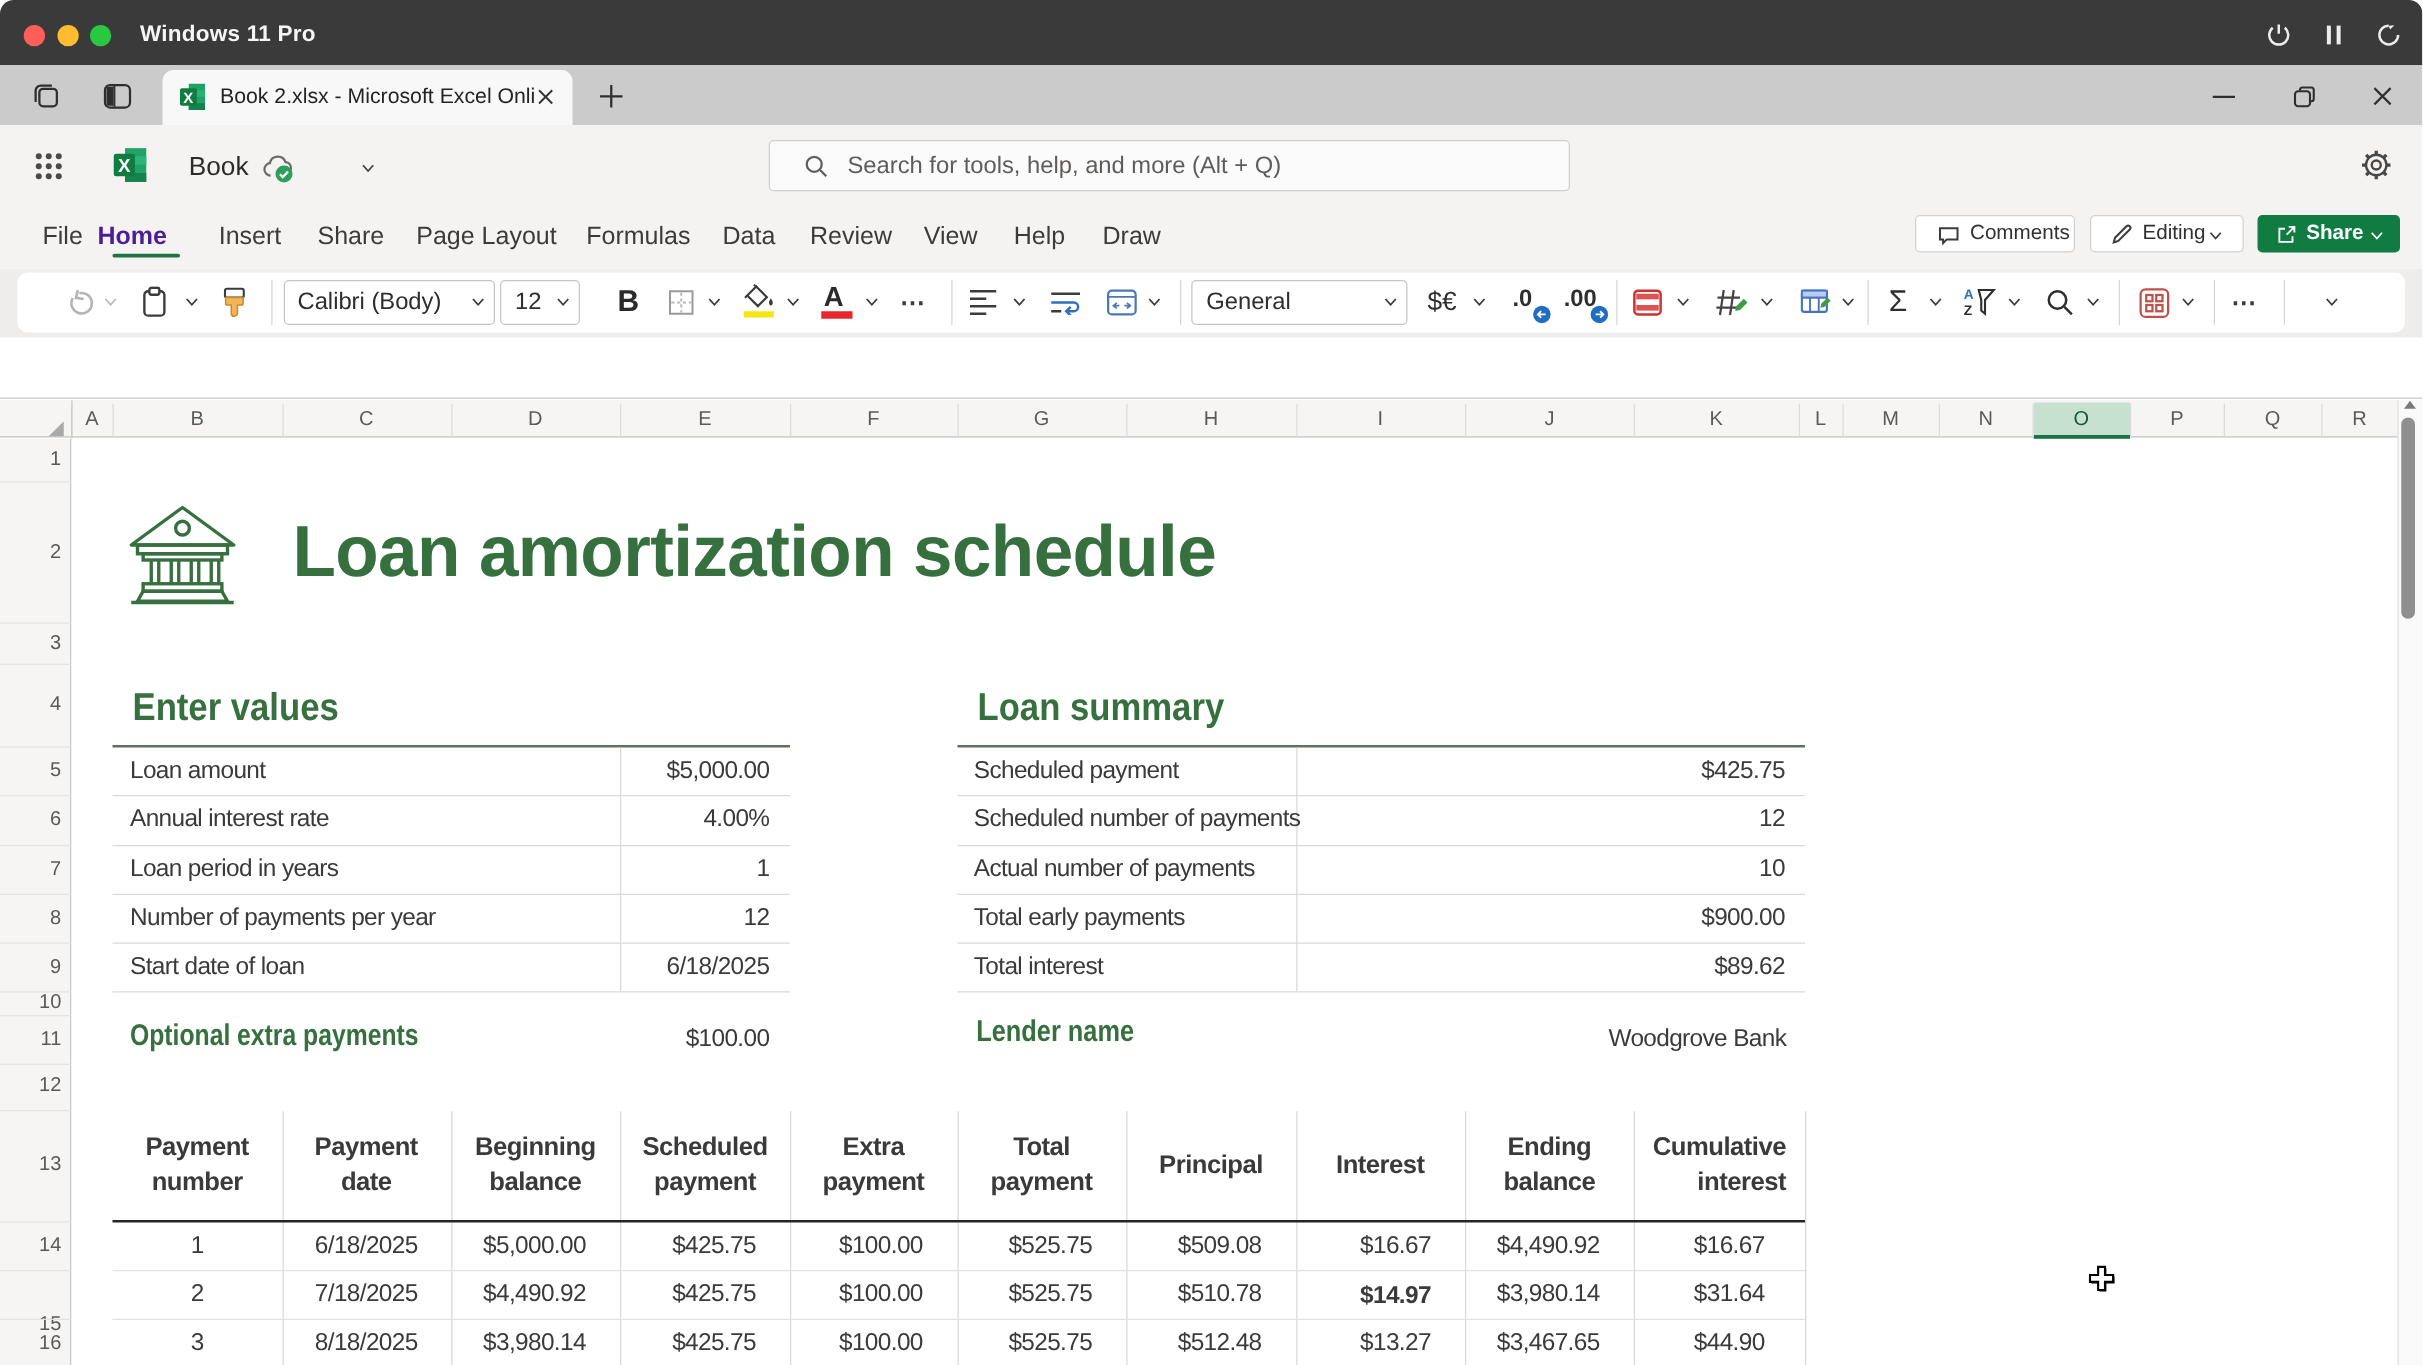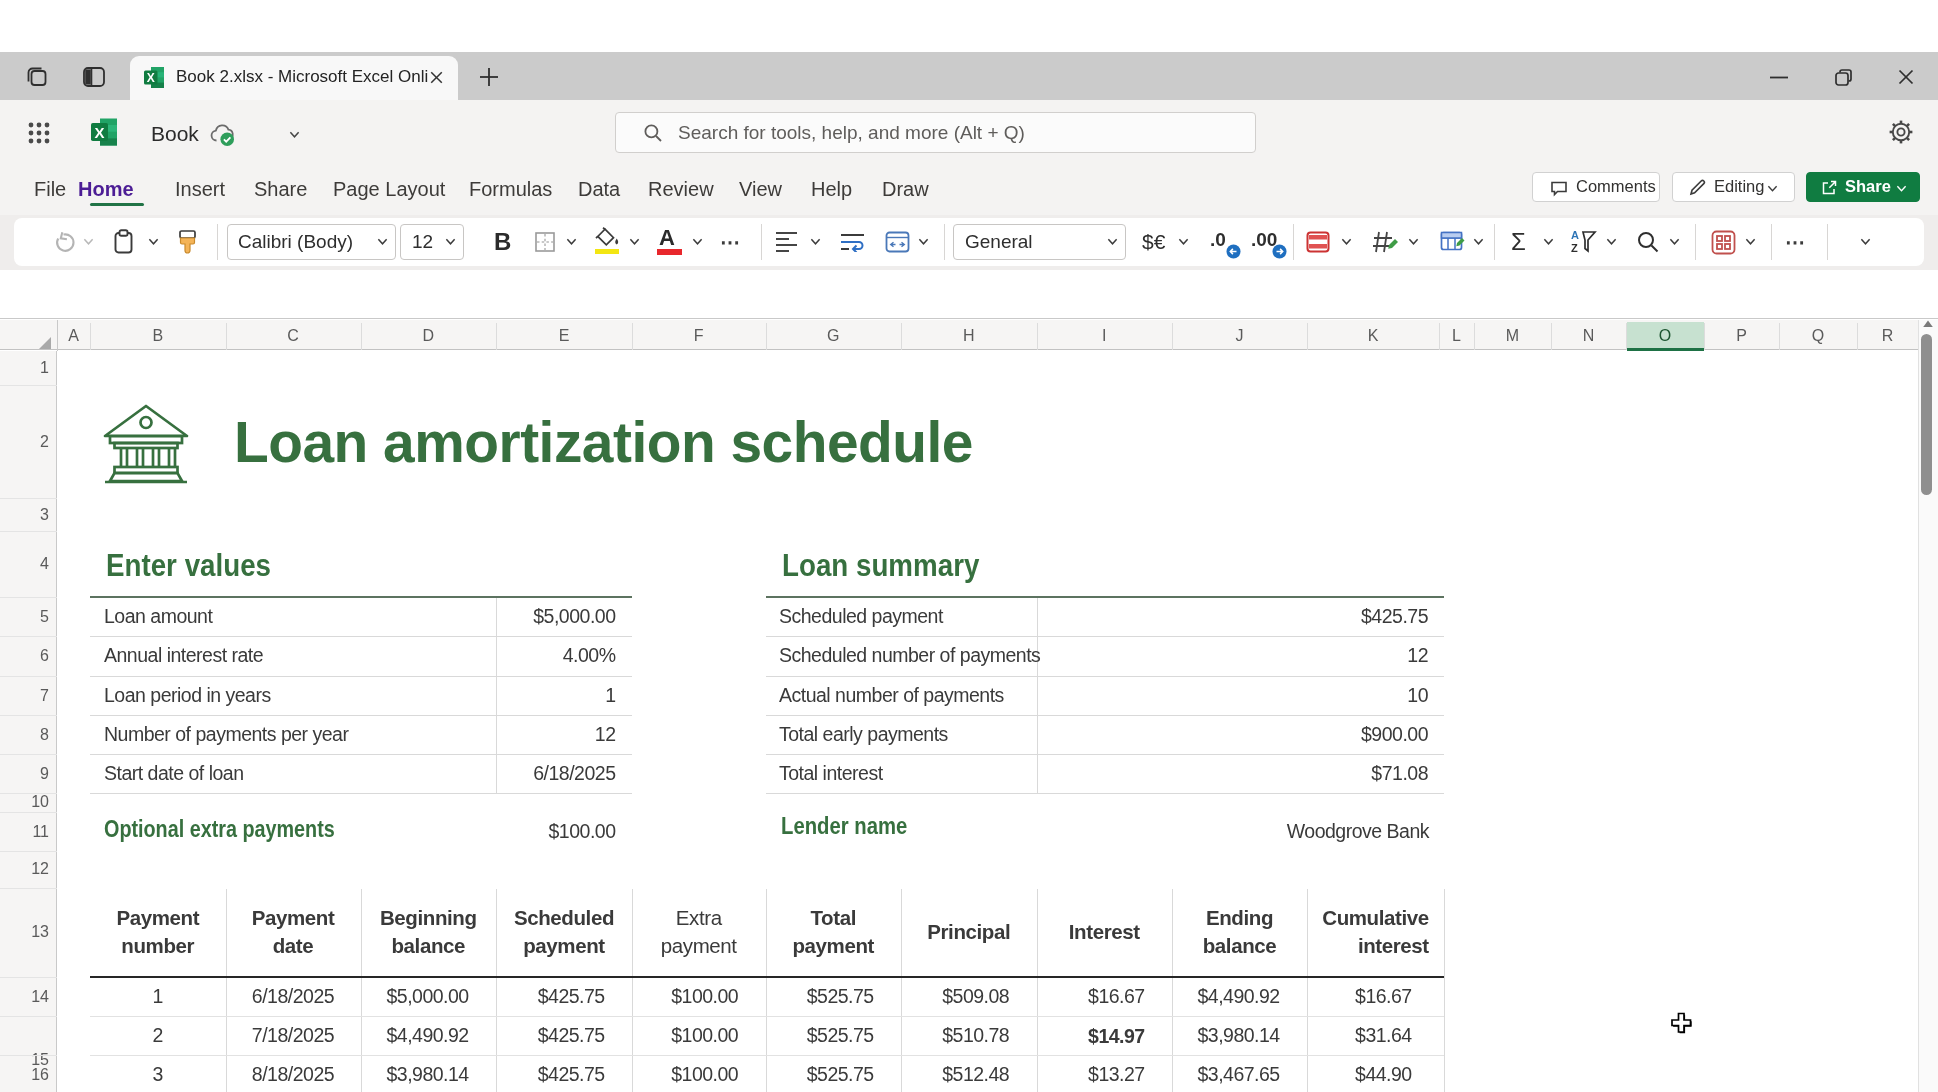--- a/index.html
+++ b/index.html
@@ -34,20 +34,38 @@
   .rowsep { position:absolute; left:0; width:57px; height:1px; background:#e4e4e4; }
   .cell { position:absolute; font-size:19.5px; letter-spacing:-0.5px; color:#3a3a3a; white-space:nowrap; }
   .vline { position:absolute; width:1px; background:#d9d9d9; }
   .hline { position:absolute; height:1px; background:#d9d9d9; }
   .num { text-align:right; }
 </style>
 </head>
 <body>
 <div id="win">
 
+  <div class="titlebar">
+    <div class="tl" style="left:19px; background:#ff5f57;"></div>
+    <div class="tl" style="left:46px; background:#febc2e;"></div>
+    <div class="tl" style="left:72px; background:#28c840;"></div>
+    <div class="tbtxt">Windows 11 Pro</div>
+    <svg class="abs" style="left:1812px;top:17px;" width="22" height="22" viewBox="0 0 22 22" fill="none" stroke="#ececec" stroke-width="2">
+      <path d="M6.2 5.2 A 7.6 7.6 0 1 0 15.8 5.2" fill="none"></path>
+        <line x1="11" y1="2.5" x2="11" y2="10"></line>
+    </svg>
+    <svg class="abs" style="left:1857px;top:18px;" width="20" height="20" viewBox="0 0 20 20" fill="#ececec">
+      <rect x="4.5" y="2.5" width="3.2" height="15"></rect>
+        <rect x="12.3" y="2.5" width="3.2" height="15"></rect>
+    </svg>
+    <svg class="abs" style="left:1900px;top:17px;" width="22" height="22" viewBox="0 0 22 22" fill="none" stroke="#ececec" stroke-width="2">
+      <path d="M18.5 11 A 7.5 7.5 0 1 1 11 3.5" fill="none"></path>
+        <path d="M11 3.5 l4.5 -0.3 l-3.4 3.4 z" fill="#ececec" stroke="none"></path>
+    </svg>
+  </div>
 
   <div class="tabbar">
     <svg class="abs" style="left:24px;top:13px;" width="26" height="24" viewBox="0 0 26 24" fill="none" stroke="#2f2f2f" stroke-width="1.8">
       <rect x="7.5" y="6" width="14" height="14" rx="3"></rect>
       <path d="M4.5 16.5 v-9 a4 4 0 0 1 4 -4 h9"></path>
     </svg>
     <svg class="abs" style="left:82px;top:14px;" width="24" height="22" viewBox="0 0 24 22" fill="none" stroke="#2f2f2f" stroke-width="1.8">
       <rect x="2" y="2" width="20" height="18" rx="4"></rect>
       <path d="M9.5 2.6 v16.8" stroke-width="1.6"></path>
       <path d="M3.2 3.4 h5.6 v15.2 h-5.6 z" fill="#2f2f2f" stroke="none"></path>
@@ -464,21 +482,21 @@
 <div class="vline" style="left:1036.5px;top:278.5px;height:195.9px;"></div>
 <div class="cell " style="left:779px;top:278.0px;height:39.2px;line-height:39.2px;">Scheduled payment</div>
 <div class="cell num " style="right:510px;top:278.0px;height:39.2px;line-height:39.2px;">$425.75</div>
 <div class="cell " style="left:779px;top:317.2px;height:39.3px;line-height:39.3px;">Scheduled number of payments</div>
 <div class="cell num " style="right:510px;top:317.2px;height:39.3px;line-height:39.3px;">12</div>
 <div class="cell " style="left:779px;top:356.5px;height:39.3px;line-height:39.3px;">Actual number of payments</div>
 <div class="cell num " style="right:510px;top:356.5px;height:39.3px;line-height:39.3px;">10</div>
 <div class="cell " style="left:779px;top:395.8px;height:39.3px;line-height:39.3px;">Total early payments</div>
 <div class="cell num " style="right:510px;top:395.8px;height:39.3px;line-height:39.3px;">$900.00</div>
 <div class="cell " style="left:779px;top:435.1px;height:39.3px;line-height:39.3px;">Total interest</div>
-<div class="cell num " style="right:510px;top:435.1px;height:39.3px;line-height:39.3px;">$71.08</div>
+<div class="cell num " style="right:510px;top:435.1px;height:39.3px;line-height:39.3px;">$89.62</div>
 <div class="abs" style="left:104px;top:496px;font-size:24px;font-weight:bold;color:#37703f;transform:scaleX(0.824);transform-origin:left;">Optional extra payments</div>
 <div class="cell num " style="right:1322.5px;top:492.9px;height:39.3px;line-height:39.3px;">$100.00</div>
 <div class="abs" style="left:781px;top:493px;font-size:24px;font-weight:bold;color:#37703f;transform:scaleX(0.845);transform-origin:left;">Lender name</div>
 <div class="cell num " style="right:509px;top:492.9px;height:39.3px;line-height:39.3px;">Woodgrove Bank</div>
 <div class="vline" style="left:225.5px;top:570.0px;height:204px;"></div>
 <div class="vline" style="left:360.5px;top:570.0px;height:204px;"></div>
 <div class="vline" style="left:496px;top:570.0px;height:204px;"></div>
 <div class="vline" style="left:632px;top:570.0px;height:204px;"></div>
 <div class="vline" style="left:765.5px;top:570.0px;height:204px;"></div>
 <div class="vline" style="left:901px;top:570.0px;height:204px;"></div>
@@ -486,21 +504,21 @@
 <div class="vline" style="left:1172px;top:570.0px;height:204px;"></div>
 <div class="vline" style="left:1307px;top:570.0px;height:204px;"></div>
 <div class="vline" style="left:1444px;top:570.0px;height:204px;"></div>
 <div class="abs" style="left:90px;top:656.6px;width:1354px;height:2px;background:#262626;"></div>
 <div class="hline" style="left:90px;top:696.9px;width:1354px;background:#e2e2e2;"></div>
 <div class="hline" style="left:90px;top:736.2px;width:1354px;background:#e2e2e2;"></div>
 <div class="abs" style="left:90px;top:568.9px;width:135.5px;height:88.7px;display:flex;align-items:center;justify-content:center;text-align:center;font-size:20.5px;letter-spacing:-0.4px;font-weight:bold;color:#3a3a3a;line-height:28.5px;">Payment<br>number</div>
 <div class="abs" style="left:225.5px;top:568.9px;width:135.0px;height:88.7px;display:flex;align-items:center;justify-content:center;text-align:center;font-size:20.5px;letter-spacing:-0.4px;font-weight:bold;color:#3a3a3a;line-height:28.5px;">Payment<br>date</div>
 <div class="abs" style="left:360.5px;top:568.9px;width:135.5px;height:88.7px;display:flex;align-items:center;justify-content:center;text-align:center;font-size:20.5px;letter-spacing:-0.4px;font-weight:bold;color:#3a3a3a;line-height:28.5px;">Beginning<br>balance</div>
 <div class="abs" style="left:496px;top:568.9px;width:136px;height:88.7px;display:flex;align-items:center;justify-content:center;text-align:center;font-size:20.5px;letter-spacing:-0.4px;font-weight:bold;color:#3a3a3a;line-height:28.5px;">Scheduled<br>payment</div>
-<div class="abs" style="left:632px;top:568.9px;width:133.5px;height:88.7px;display:flex;align-items:center;justify-content:center;text-align:center;font-size:20.5px;letter-spacing:-0.4px;font-weight:normal;color:#3a3a3a;line-height:28.5px;">Extra<br>payment</div>
+<div class="abs" style="left:632px;top:568.9px;width:133.5px;height:88.7px;display:flex;align-items:center;justify-content:center;text-align:center;font-size:20.5px;letter-spacing:-0.4px;font-weight:bold;color:#3a3a3a;line-height:28.5px;">Extra<br>payment</div>
 <div class="abs" style="left:765.5px;top:568.9px;width:135.5px;height:88.7px;display:flex;align-items:center;justify-content:center;text-align:center;font-size:20.5px;letter-spacing:-0.4px;font-weight:bold;color:#3a3a3a;line-height:28.5px;">Total<br>payment</div>
 <div class="abs" style="left:901px;top:568.9px;width:135.5px;height:88.7px;display:flex;align-items:center;justify-content:center;text-align:center;font-size:20.5px;letter-spacing:-0.4px;font-weight:bold;color:#3a3a3a;line-height:28.5px;">Principal</div>
 <div class="abs" style="left:1036.5px;top:568.9px;width:135.5px;height:88.7px;display:flex;align-items:center;justify-content:center;text-align:center;font-size:20.5px;letter-spacing:-0.4px;font-weight:bold;color:#3a3a3a;line-height:28.5px;">Interest</div>
 <div class="abs" style="left:1172px;top:568.9px;width:135px;height:88.7px;display:flex;align-items:center;justify-content:center;text-align:center;font-size:20.5px;letter-spacing:-0.4px;font-weight:bold;color:#3a3a3a;line-height:28.5px;">Ending<br>balance</div>
 <div class="abs" style="left:1307px;top:568.9px;width:137px;height:88.7px;display:flex;align-items:center;justify-content:center;text-align:right;font-size:20.5px;letter-spacing:-0.4px;font-weight:bold;color:#3a3a3a;line-height:28.5px;">Cumulative<br>interest</div>
 <div class="cell " style="left:90px;top:657.6px;width:135.5px;height:39.3px;line-height:39.3px;text-align:center;">1</div>
 <div class="cell " style="left:225.5px;top:657.6px;width:135.0px;height:39.3px;line-height:39.3px;text-align:center;">6/18/2025</div>
 <div class="cell num " style="right:1469.3px;top:657.6px;height:39.3px;line-height:39.3px;">$5,000.00</div>
 <div class="cell num " style="right:1333.3px;top:657.6px;height:39.3px;line-height:39.3px;">$425.75</div>
 <div class="cell num " style="right:1199.8px;top:657.6px;height:39.3px;line-height:39.3px;">$100.00</div>

